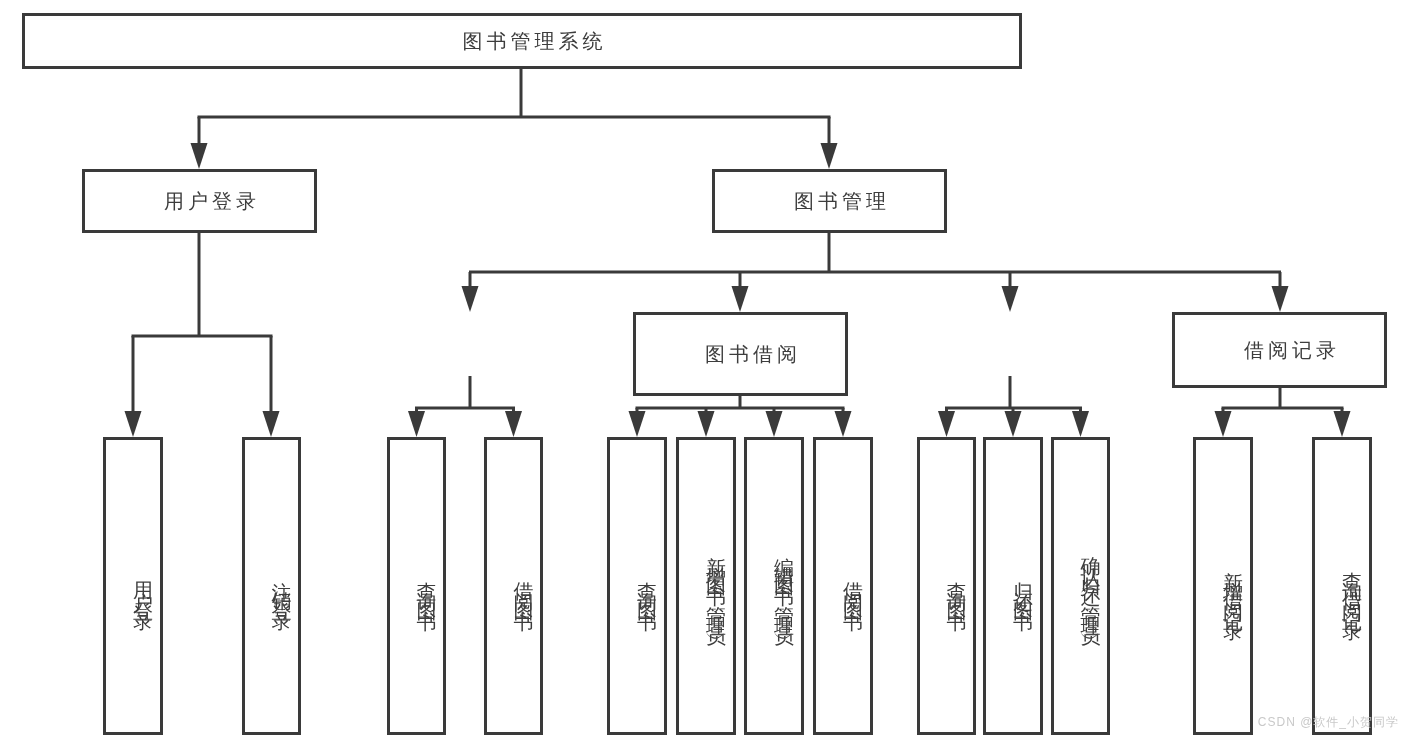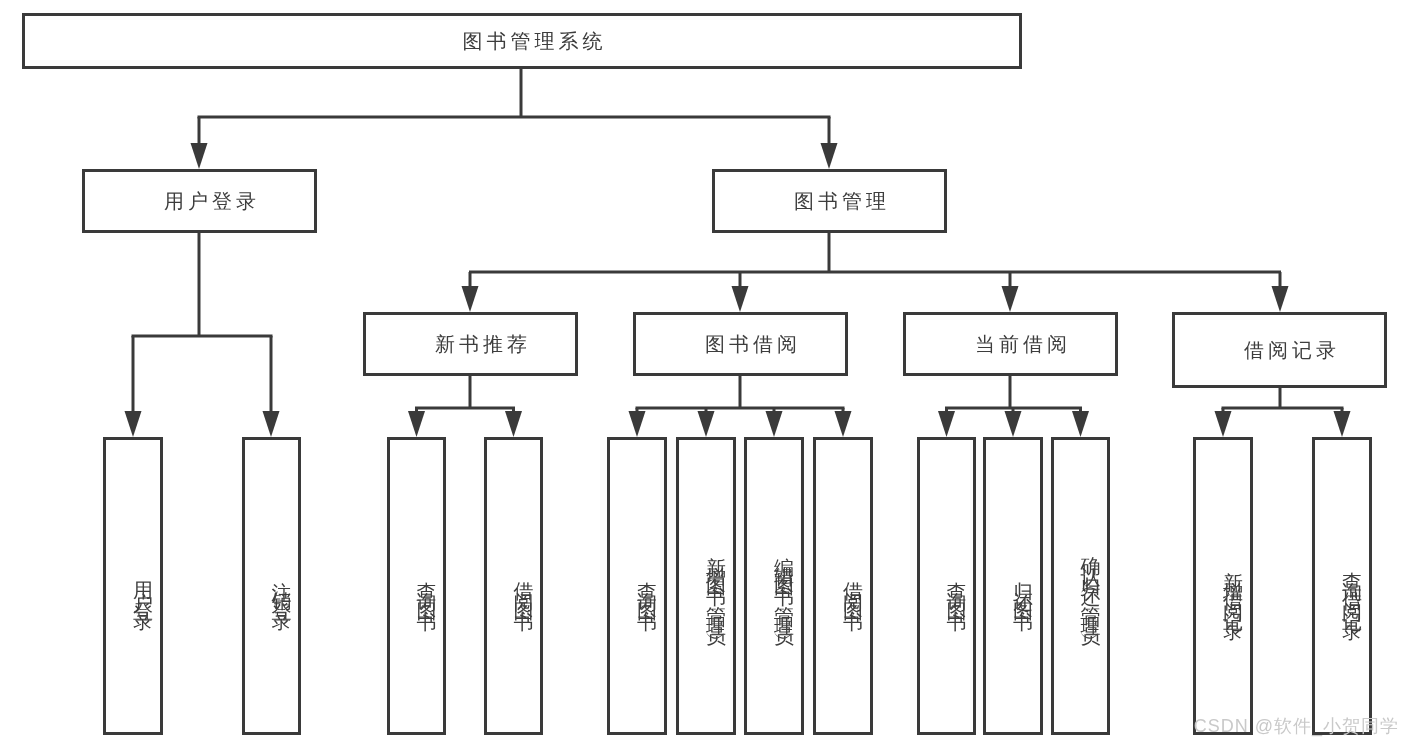--- a/index.html
+++ b/index.html
@@ -37,21 +37,21 @@
   }
   .node.v{
     writing-mode:vertical-rl;
     font-size:20px;
     letter-spacing:10px;
     line-height:1;
   }
   .watermark{
     position:absolute;
     right:6px;top:714px;
-    font-size:18px;
+    font-size:12px;
     letter-spacing:1px;
     color:var(--watermark);
     white-space:nowrap;
   }
 </style>
 </head>
 <body>
 
 <div class="canvas">
 
@@ -129,23 +129,21 @@
       <line x1="1342" y1="408" x2="1342" y2="414"></line>
       <polygon points="1342,437 1333.5,411 1350.5,411"></polygon>
     </g>
   </svg>
 
   <div class="node h" style="left:22px;top:13px;width:1000px;height:56px;">图书管理系统</div>
 
   <div class="node h" style="left:82px;top:169px;width:235px;height:64px;">用户登录</div>
   <div class="node h" style="left:712px;top:169px;width:235px;height:64px;font-family:Liberation Serif, serif;">图书管理</div>
 
-  <div class="node h" style="left:363px;top:312px;width:215px;height:64px;">新书推荐</div>
-  <div class="node h" style="left:633px;top:312px;width:215px;height:64px;">图书借阅</div>
-  <div class="node h" style="left:903px;top:312px;width:215px;height:64px;">当前借阅</div>
+  <div class="node h" style="left:633px;top:312px;width:215px;height:84px;">图书借阅</div>
   <div class="node h" style="left:1172px;top:312px;width:215px;height:76px;">借阅记录</div>
 
   <div class="node v" style="left:103px;top:437px;width:60px;height:298px;">用户登录</div>
   <div class="node v" style="left:242px;top:437px;width:59px;height:298px;">注销登录</div>
 
   <div class="node v" style="left:387px;top:437px;width:59px;height:298px;">查询图书</div>
   <div class="node v" style="left:484px;top:437px;width:59px;height:298px;">借阅图书</div>
 
   <div class="node v" style="left:607px;top:437px;width:60px;height:298px;">查询图书</div>
   <div class="node v" style="left:676px;top:437px;width:60px;height:298px;">新增图书（管理员）</div>

